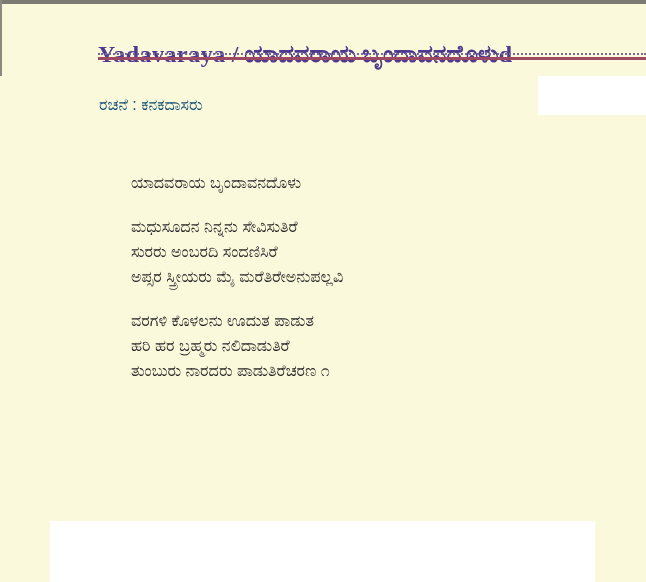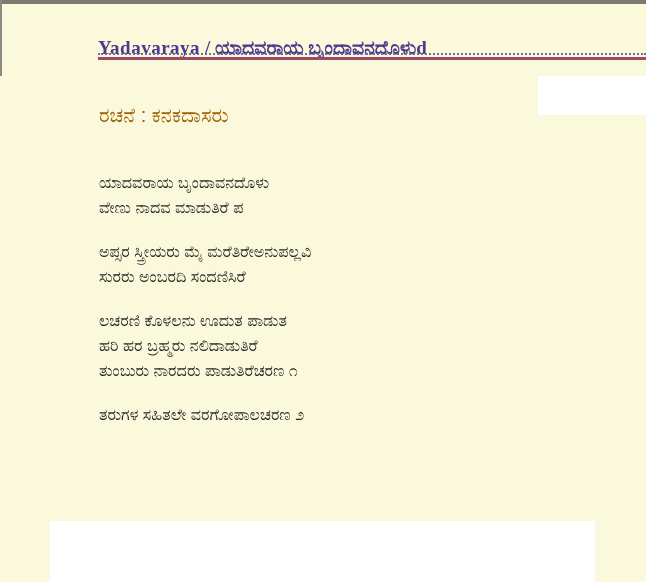--- a/index.html
+++ b/index.html
@@ -18,21 +18,21 @@
   }
   .left-sliver {
     position: absolute; left: 0; top: 0;
     width: 2px; height: 76px;
     background: #8a8a80;
   }
   .page-header {
     position: absolute; left: 98px; top: 24px;
     white-space: nowrap;
     color: #4b3a8e;
-    font-size: 19px;
+    font-size: 24px;
     font-weight: bold;
   }
   .title-latin {
     font-family: "Liberation Serif", serif;
     letter-spacing: 0.5px;
   }
   .title-sep, .title-kannada {
     font-family: "Liberation Serif", serif;
   }
   .title-rule {
@@ -41,33 +41,33 @@
   .title-rule .dotted {
     height: 0;
     border-top: 2px dotted #7a6898;
   }
   .title-rule .solid {
     height: 3px;
     background: #9d4963;
     margin-top: 2px;
   }
   .meta-block {
-    position: absolute; left: 99px; top: 103px;
-    color: #a16207;
-    font-size: 20px;
+    position: absolute; left: 99px; top: 93px;
+    color: #0c4a6e;
+    font-size: 16px;
     line-height: 24px;
   }
   .lyrics {
     position: absolute; left: 99px; top: 170px;
     font-size: 16px;
     line-height: 25px;
     color: #262626;
   }
   .stanza { margin-bottom: 19px; }
-  .lyric-line { white-space: nowrap; }
+  .lyric-line { white-space: nowrap; margin-left: 32px; }
   .white-rect {
     position: absolute;
     background: #ffffff;
   }
   .white-rect.top-right {
     left: 538px; top: 76px;
     width: 108px; height: 39px;
   }
   .white-rect.bottom {
     left: 50px; top: 521px;
@@ -89,30 +89,29 @@
   <div class="solid"></div>
 </div>
 
 <div class="meta-block">
   <div class="meta-line">ರಚನೆ : ಕನಕದಾಸರು</div>
 </div>
 
 <div class="lyrics">
   <div class="stanza">
     <div class="lyric-line">ಯಾದವರಾಯ ಬೃಂದಾವನದೊಳು</div>
-    <div class="lyric-line">ವೇಣು ನಾದವ ಮಾಡುತಿರೆ ಪ</div>
   </div>
   <div class="stanza">
+    <div class="lyric-line">ಮಧುಸೂದನ ನಿನ್ನನು ಸೇವಿಸುತಿರೆ</div>
+    <div class="lyric-line">ಸುರರು ಅಂಬರದಿ ಸಂದಣಿಸಿರೆ</div>
     <div class="lyric-line">ಅಪ್ಸರ ಸ್ತ್ರೀಯರು ಮೈ ಮರೆತಿರೇಅನುಪಲ್ಲವಿ</div>
-    <div class="lyric-line">ಸುರರು ಅಂಬರದಿ ಸಂದಣಿಸಿರೆ</div>
   </div>
   <div class="stanza">
-    <div class="lyric-line">ಲಚರಣಿ ಕೊಳಲನು ಊದುತ ಪಾಡುತ</div>
+    <div class="lyric-line">ವರಗಳಿ ಕೊಳಲನು ಊದುತ ಪಾಡುತ</div>
     <div class="lyric-line">ಹರಿ ಹರ ಬ್ರಹ್ಮರು ನಲಿದಾಡುತಿರೆ</div>
     <div class="lyric-line">ತುಂಬುರು ನಾರದರು ಪಾಡುತಿರೆಚರಣ ೧</div>
   </div>
   <div class="stanza">
-    <div class="lyric-line">ತರುಗಳ ಸಹಿತಲೇ ವರಗೋಪಾಲಚರಣ ೨</div>
   </div>
 </div>
 
 <div class="white-rect top-right"></div>
 <div class="white-rect bottom"></div>
 
 </body></html>

